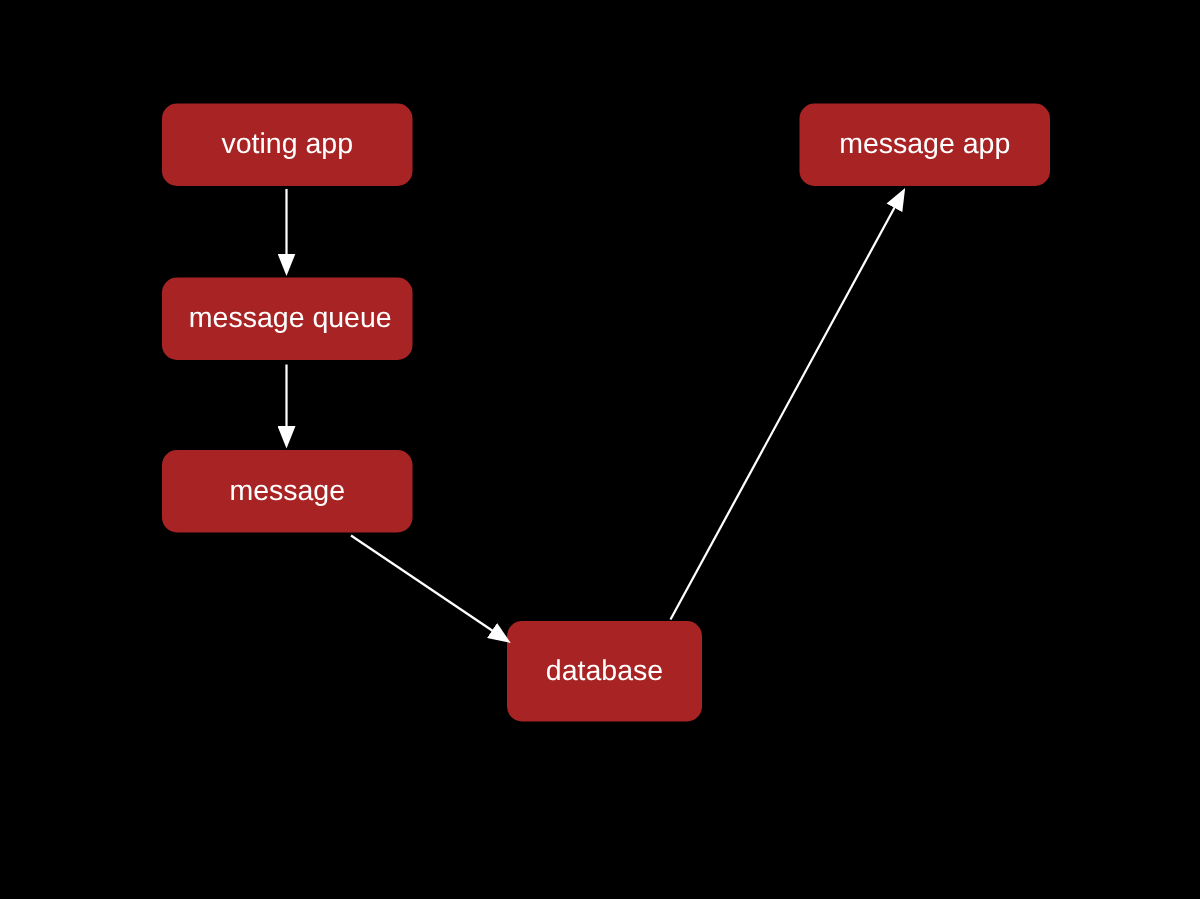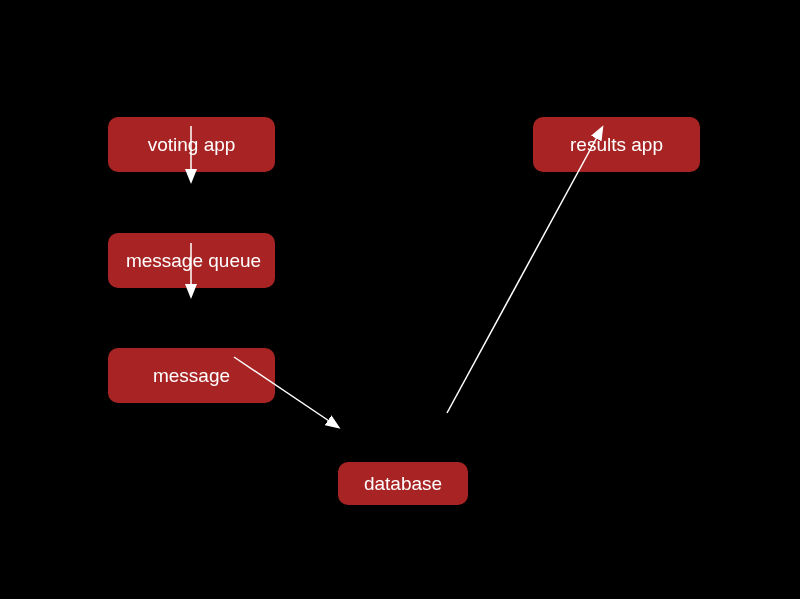--- a/index.html
+++ b/index.html
@@ -20,21 +20,20 @@
       background: #a82424;
       color: #ffffff;
       font-size: 19px;
       border-radius: 10px;
       display: flex;
       align-items: center;
       justify-content: center;
       font-weight: 300;
       text-align: center;
       padding: 0 8px;
-      margin-top: 48px;
     }
     .arrow-line {
       stroke: #ffffff;
       stroke-width: 1.5;
       fill: none;
     }
     .arrow-head {
       fill: #ffffff;
     }
     svg.connector {
@@ -54,26 +53,26 @@
 </div>
 
 <div class="node" style="left:108px; top:185px; width:167px; height:55px;padding-left:12px;">
   <span>message queue</span>
 </div>
 
 <div class="node" style="left:108px; top:300px; width:167px; height:55px;">
   <span>message</span>
 </div>
 
-<div class="node" style="left:338px; top:414px; width:130px; height:43px;">
+<div class="node" style="left:338px; top:414px; width:130px; height:67px;">
   <span>database</span>
 </div>
 
 <div class="node" style="left:533px; top:69px; width:167px; height:55px;">
-  <span>results app</span>
+  <span>message app</span>
 </div>
 
 <svg class="connector">
   <defs>
     <marker id="arrowhead" markerWidth="10" markerHeight="8" refX="8" refY="4" orient="auto">
       <polygon class="arrow-head" points="0 0, 10 4, 0 8"></polygon>
     </marker>
   </defs>
 
   <line class="arrow-line" x1="191" y1="126" x2="191" y2="181" marker-end="url(#arrowhead)"></line>

